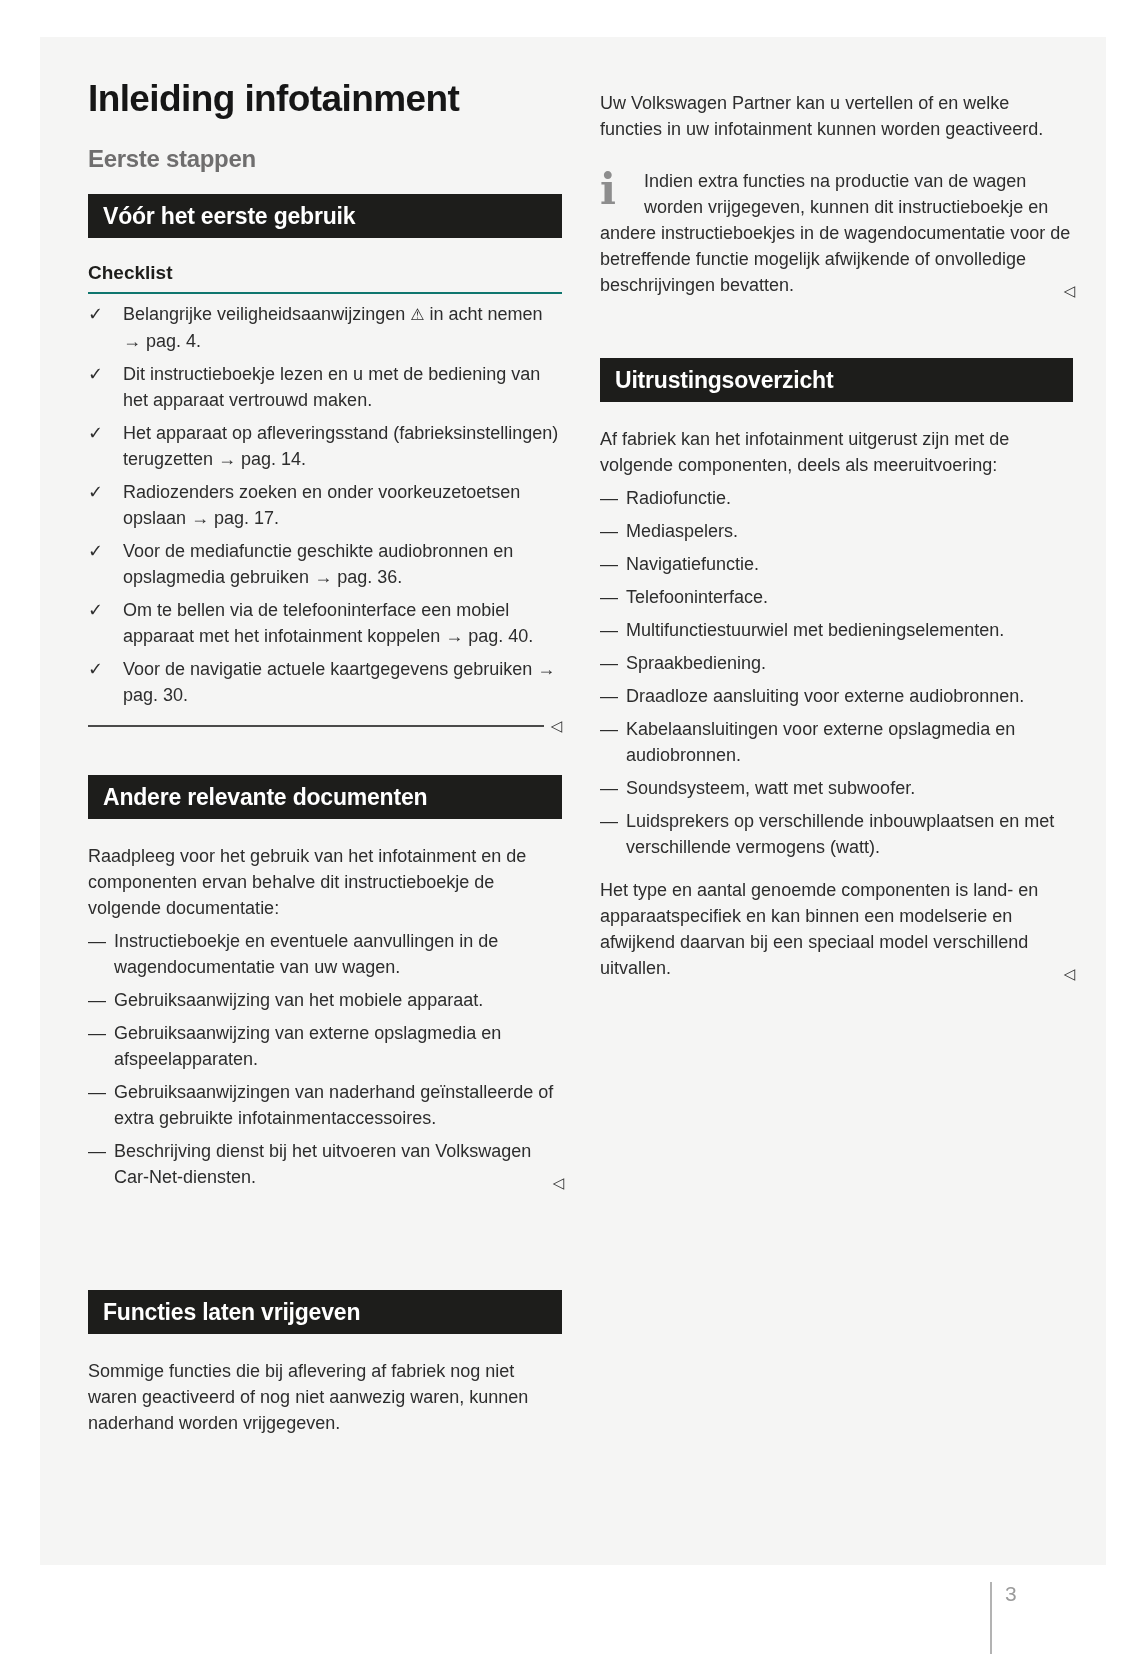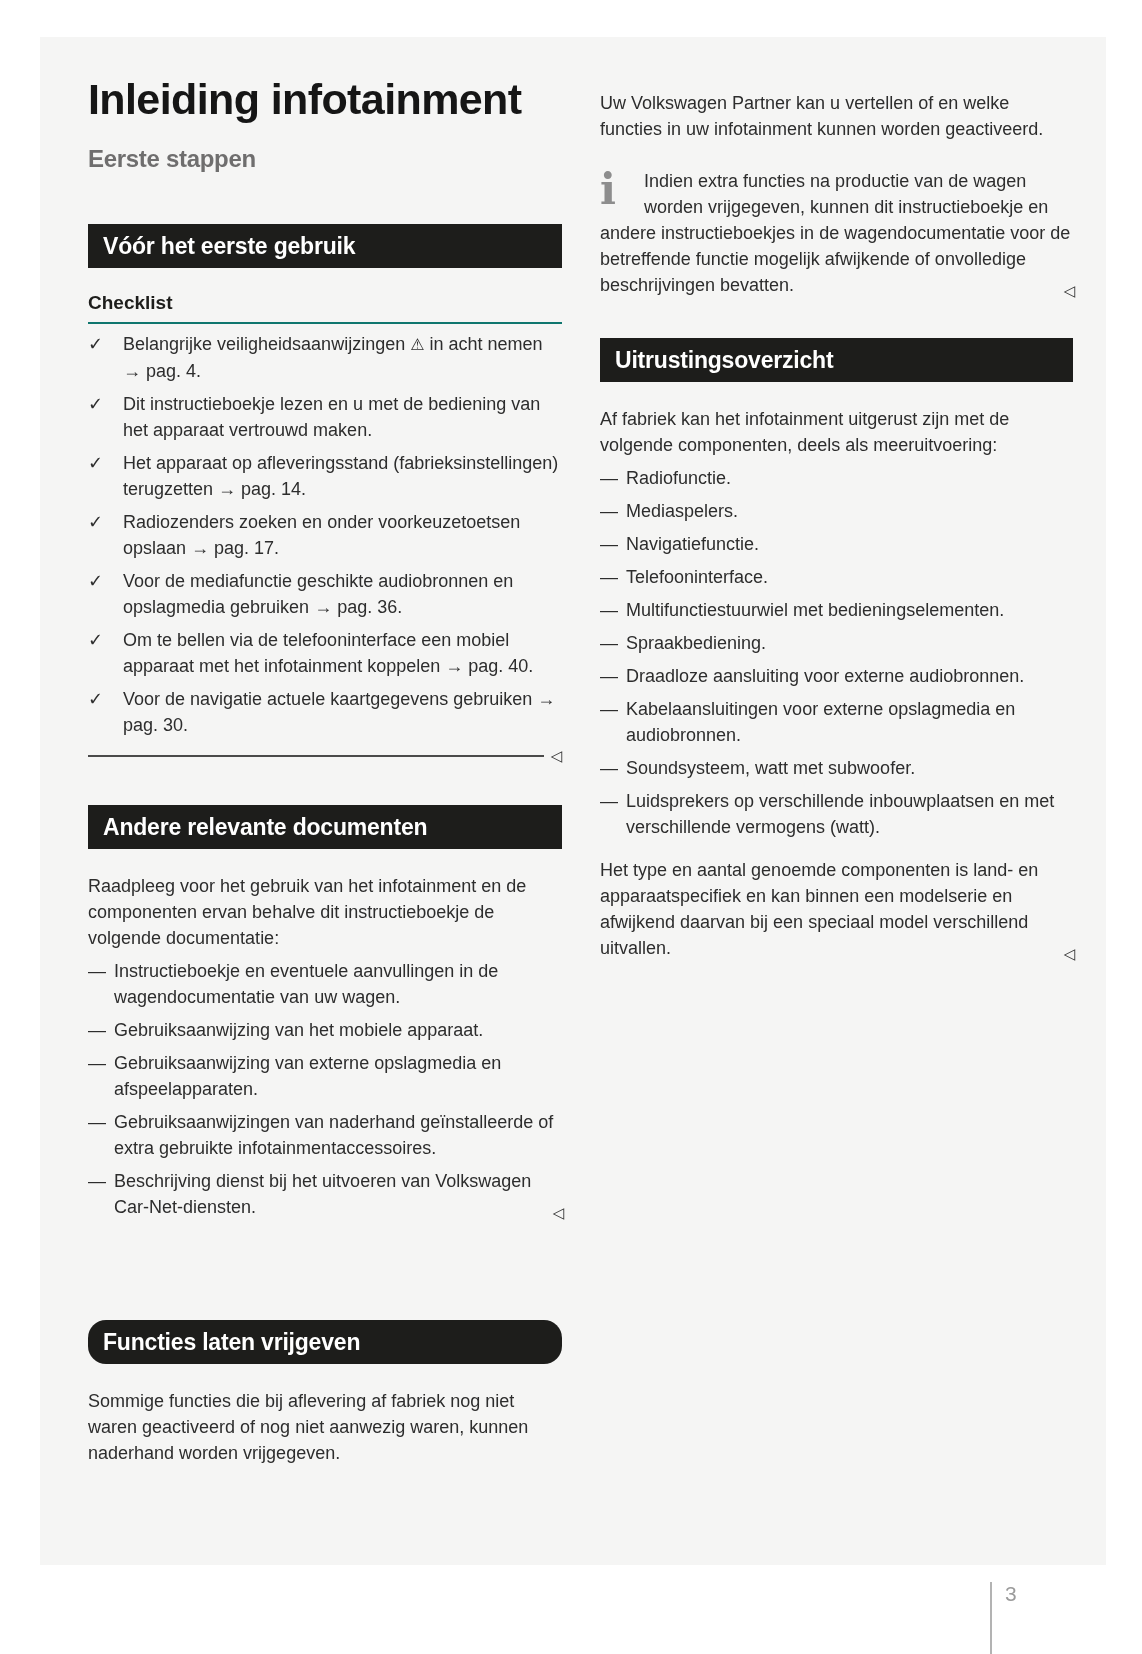--- a/index.html
+++ b/index.html
@@ -14,38 +14,38 @@
   .page {
     position:absolute; left:40px; top:37px;
     width:1066px; height:1528px;
     background:#f5f5f4;
   }
   .col { position:absolute; font-size:18px; line-height:26px; }
   .col-left  { left:48px;  top:41px; width:474px; }
   .col-right { left:560px; top:41px; width:473px; }
 
   .title {
-    font-size:43px; line-height:42px; font-weight:bold;
+    font-size:37px; line-height:42px; font-weight:bold;
     color:#161616; margin:0; letter-spacing:-0.6px;
   }
   .subtitle {
     font-size:24px; line-height:34px; font-weight:bold;
     color:#6f6e6e; margin:22px 0 0; letter-spacing:-0.3px;
   }
   .bar {
     background:#1d1d1b; color:#ffffff;
     font-size:23px; font-weight:bold;
     height:44px; line-height:44px;
     padding-left:15px; box-sizing:border-box;
     letter-spacing:-0.2px;
   }
-  .mt-bar1 { margin-top:48px; }
+  .mt-bar1 { margin-top:18px; }
   .mt-bar2 { margin-top:42px; }
-  .mt-bar3 { margin-top:100px;border-radius:18px; }
-  .mt-bar-right { margin-top:40px; }
+  .mt-bar3 { margin-top:100px; }
+  .mt-bar-right { margin-top:60px; }
 
   .checklist-title {
     font-weight:bold; font-size:19px; color:#1d1d1b;
     border-bottom:2px solid #0f766e;
     padding:0 0 6px; margin:22px 0 0;
   }
   p.body { margin:17px 0 0; }
   p.body-tight { margin:24px 0 0; }
 
   .clist, .dlist { margin-top:5px; }

